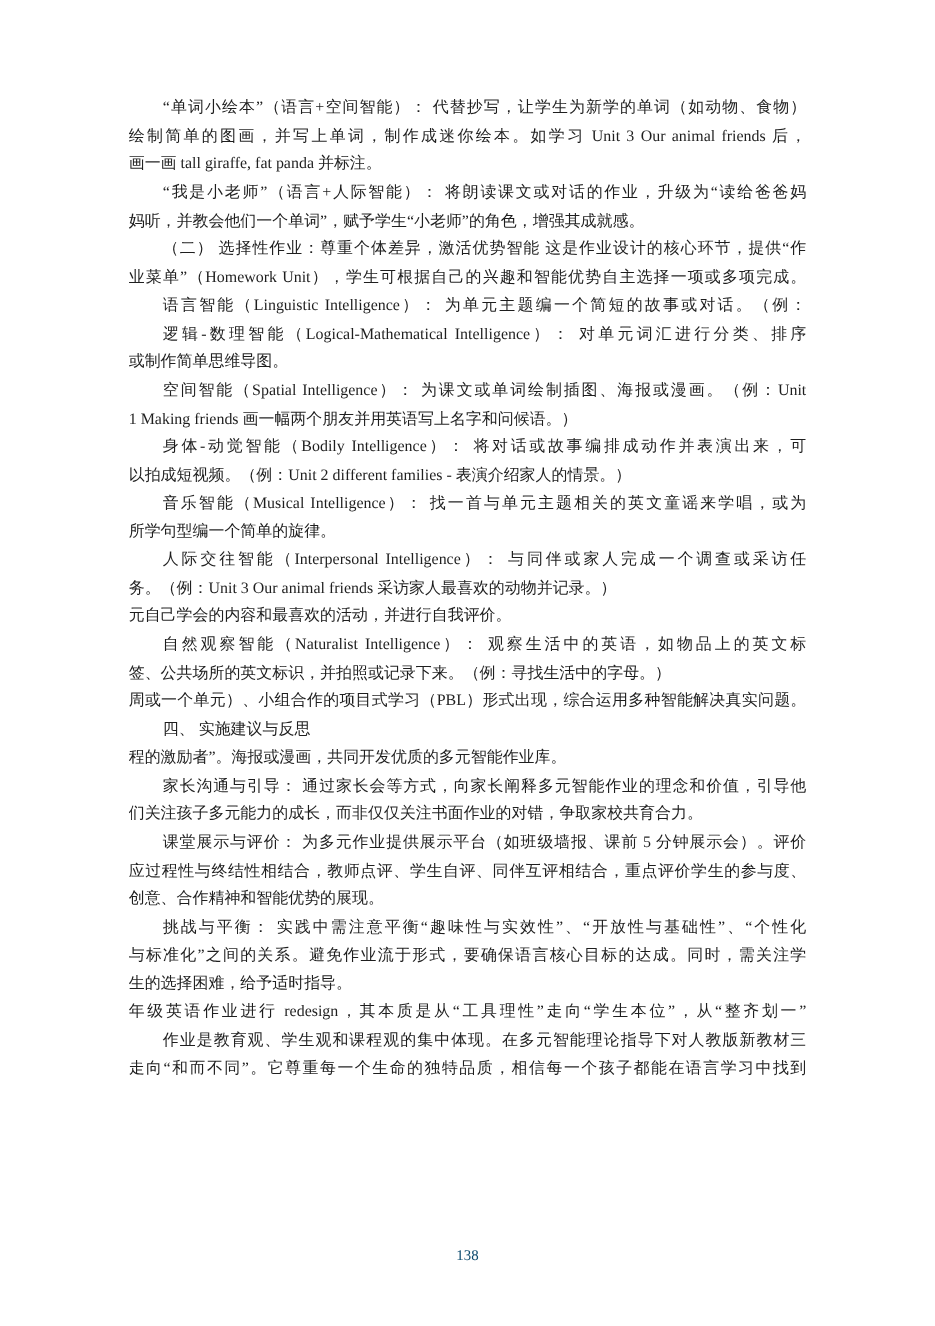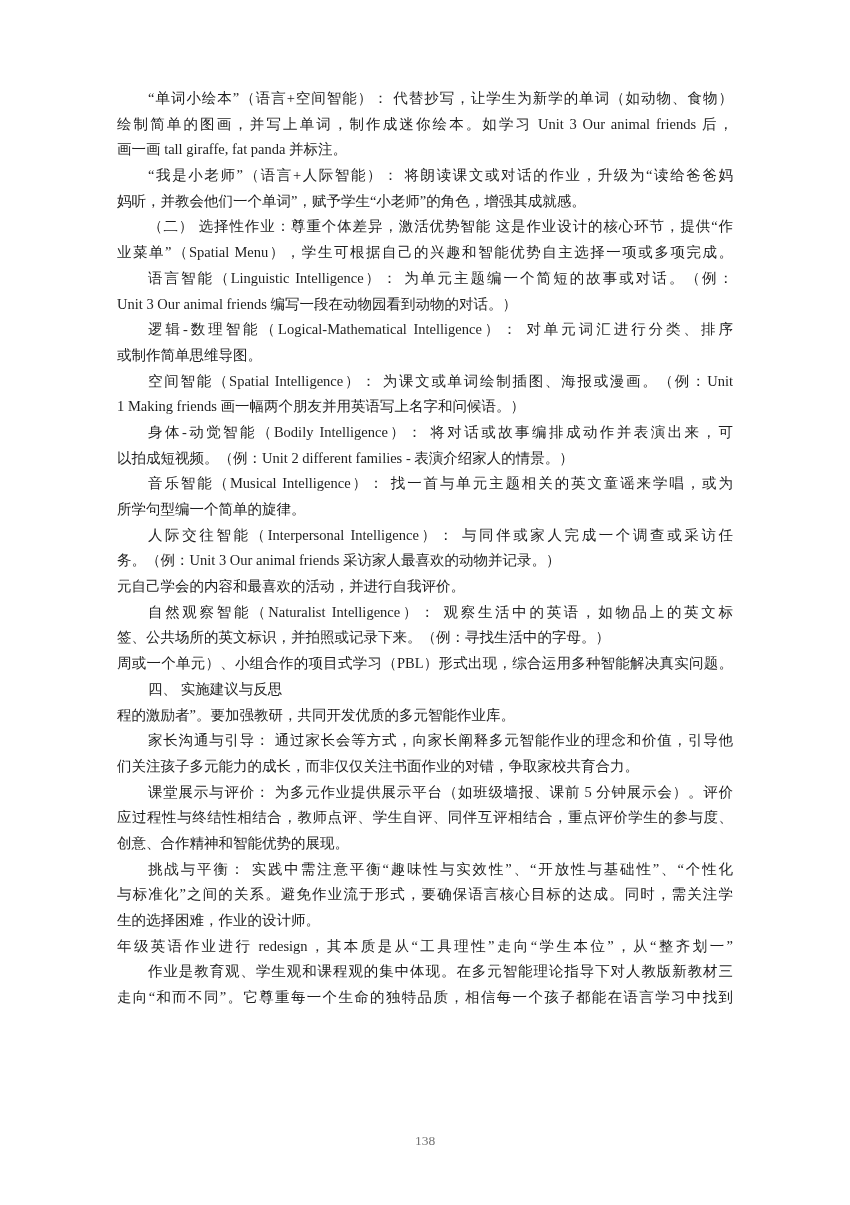--- a/index.html
+++ b/index.html
@@ -42,61 +42,60 @@
   .ln.ind {
     text-indent: 31px;
   }
   .footer {
     position: absolute;
     top: 1133px;
     left: 0;
     width: 850px;
     text-align: center;
     font-size: 13.5px;
-    color: #737373;
+    color: #0c4a6e;
   }
 </style>
 </head>
 <body>
 
 <div class="page">
   <main class="content">
     <div class="ln ind">“单词小绘本”（语言+空间智能）： 代替抄写，让学生为新学的单词（如动物、食物）</div>
     <div class="ln">绘制简单的图画，并写上单词，制作成迷你绘本。如学习 Unit 3 Our animal friends 后，</div>
     <div class="ln end">画一画 tall giraffe, fat panda 并标注。</div>
     <div class="ln ind">“我是小老师”（语言+人际智能）： 将朗读课文或对话的作业，升级为“读给爸爸妈</div>
     <div class="ln end">妈听，并教会他们一个单词”，赋予学生“小老师”的角色，增强其成就感。</div>
     <div class="ln ind">（二） 选择性作业：尊重个体差异，激活优势智能 这是作业设计的核心环节，提供“作</div>
-    <div class="ln">业菜单”（Spatial Menu），学生可根据自己的兴趣和智能优势自主选择一项或多项完成。</div>
+    <div class="ln">业菜单”（Homework Unit），学生可根据自己的兴趣和智能优势自主选择一项或多项完成。</div>
     <div class="ln ind">语言智能（Linguistic Intelligence）： 为单元主题编一个简短的故事或对话。（例：</div>
-    <div class="ln end">Unit 3 Our animal friends 编写一段在动物园看到动物的对话。）</div>
     <div class="ln ind">逻辑-数理智能（Logical-Mathematical Intelligence）： 对单元词汇进行分类、排序</div>
     <div class="ln end">或制作简单思维导图。</div>
     <div class="ln ind">空间智能（Spatial Intelligence）： 为课文或单词绘制插图、海报或漫画。（例：Unit</div>
     <div class="ln end">1 Making friends 画一幅两个朋友并用英语写上名字和问候语。）</div>
     <div class="ln ind">身体-动觉智能（Bodily Intelligence）： 将对话或故事编排成动作并表演出来，可</div>
     <div class="ln end">以拍成短视频。（例：Unit 2 different families - 表演介绍家人的情景。）</div>
     <div class="ln ind">音乐智能（Musical Intelligence）： 找一首与单元主题相关的英文童谣来学唱，或为</div>
     <div class="ln end">所学句型编一个简单的旋律。</div>
     <div class="ln ind">人际交往智能（Interpersonal Intelligence）： 与同伴或家人完成一个调查或采访任</div>
     <div class="ln end">务。（例：Unit 3 Our animal friends 采访家人最喜欢的动物并记录。）</div>
     <div class="ln end">元自己学会的内容和最喜欢的活动，并进行自我评价。</div>
     <div class="ln ind">自然观察智能（Naturalist Intelligence）： 观察生活中的英语，如物品上的英文标</div>
     <div class="ln end">签、公共场所的英文标识，并拍照或记录下来。（例：寻找生活中的字母。）</div>
     <div class="ln">周或一个单元）、小组合作的项目式学习（PBL）形式出现，综合运用多种智能解决真实问题。</div>
     <div class="ln ind end">四、 实施建议与反思</div>
-    <div class="ln end">程的激励者”。要加强教研，共同开发优质的多元智能作业库。</div>
+    <div class="ln end">程的激励者”。海报或漫画，共同开发优质的多元智能作业库。</div>
     <div class="ln ind">家长沟通与引导： 通过家长会等方式，向家长阐释多元智能作业的理念和价值，引导他</div>
     <div class="ln end">们关注孩子多元能力的成长，而非仅仅关注书面作业的对错，争取家校共育合力。</div>
     <div class="ln ind">课堂展示与评价： 为多元作业提供展示平台（如班级墙报、课前 5 分钟展示会）。评价</div>
     <div class="ln">应过程性与终结性相结合，教师点评、学生自评、同伴互评相结合，重点评价学生的参与度、</div>
     <div class="ln end">创意、合作精神和智能优势的展现。</div>
     <div class="ln ind">挑战与平衡： 实践中需注意平衡“趣味性与实效性”、“开放性与基础性”、“个性化</div>
     <div class="ln">与标准化”之间的关系。避免作业流于形式，要确保语言核心目标的达成。同时，需关注学</div>
-    <div class="ln end">生的选择困难，作业的设计师。</div>
+    <div class="ln end">生的选择困难，给予适时指导。</div>
     <div class="ln">年级英语作业进行 redesign，其本质是从“工具理性”走向“学生本位”，从“整齐划一”</div>
     <div class="ln ind">作业是教育观、学生观和课程观的集中体现。在多元智能理论指导下对人教版新教材三</div>
     <div class="ln">走向“和而不同”。它尊重每一个生命的独特品质，相信每一个孩子都能在语言学习中找到</div>
   </main>
 
   <footer class="footer">
     <span>138</span>
   </footer>
 </div>
 

